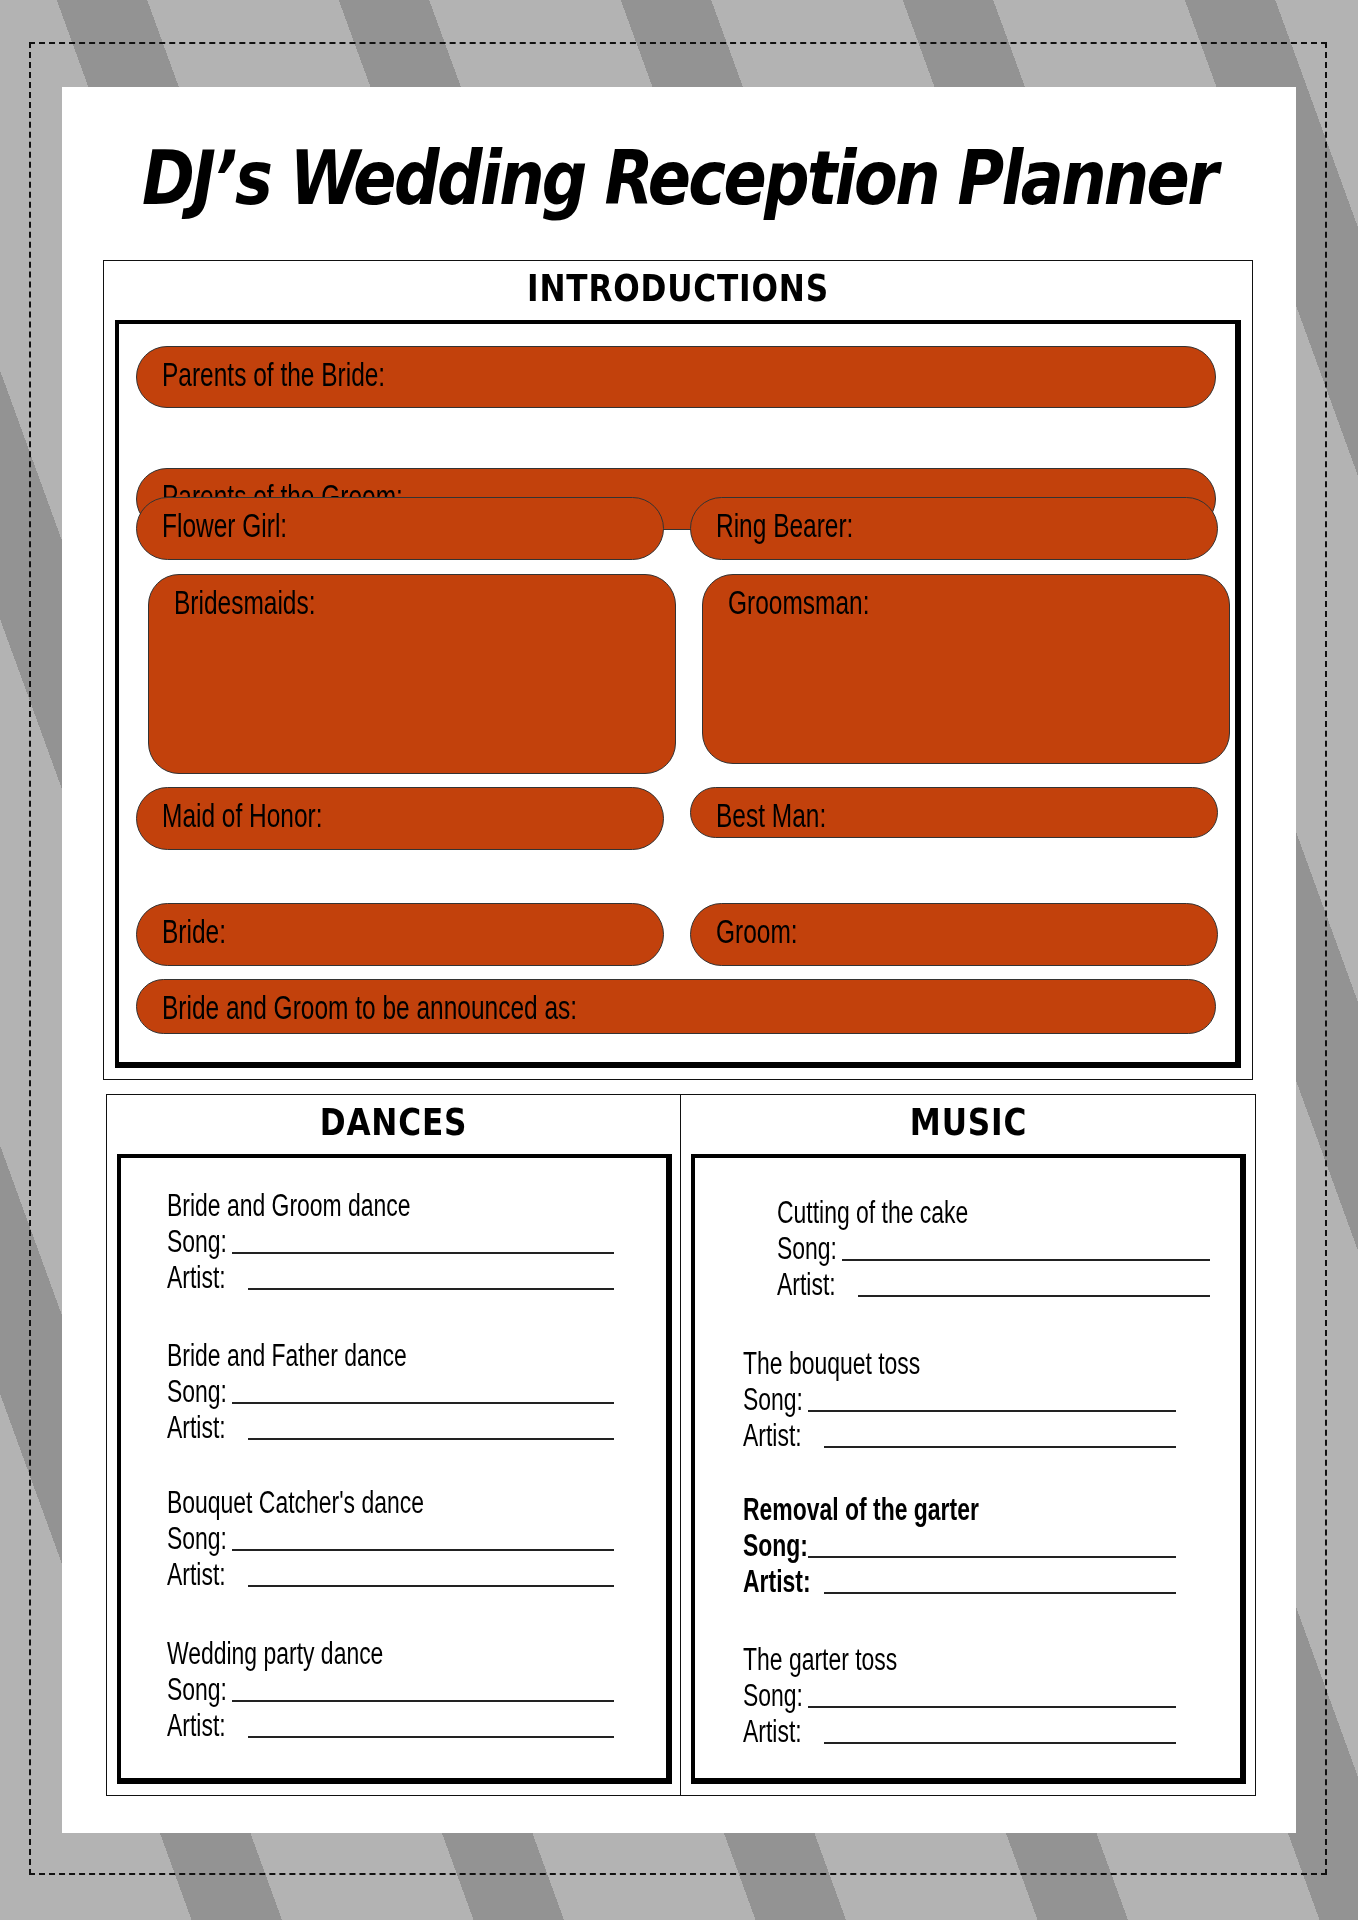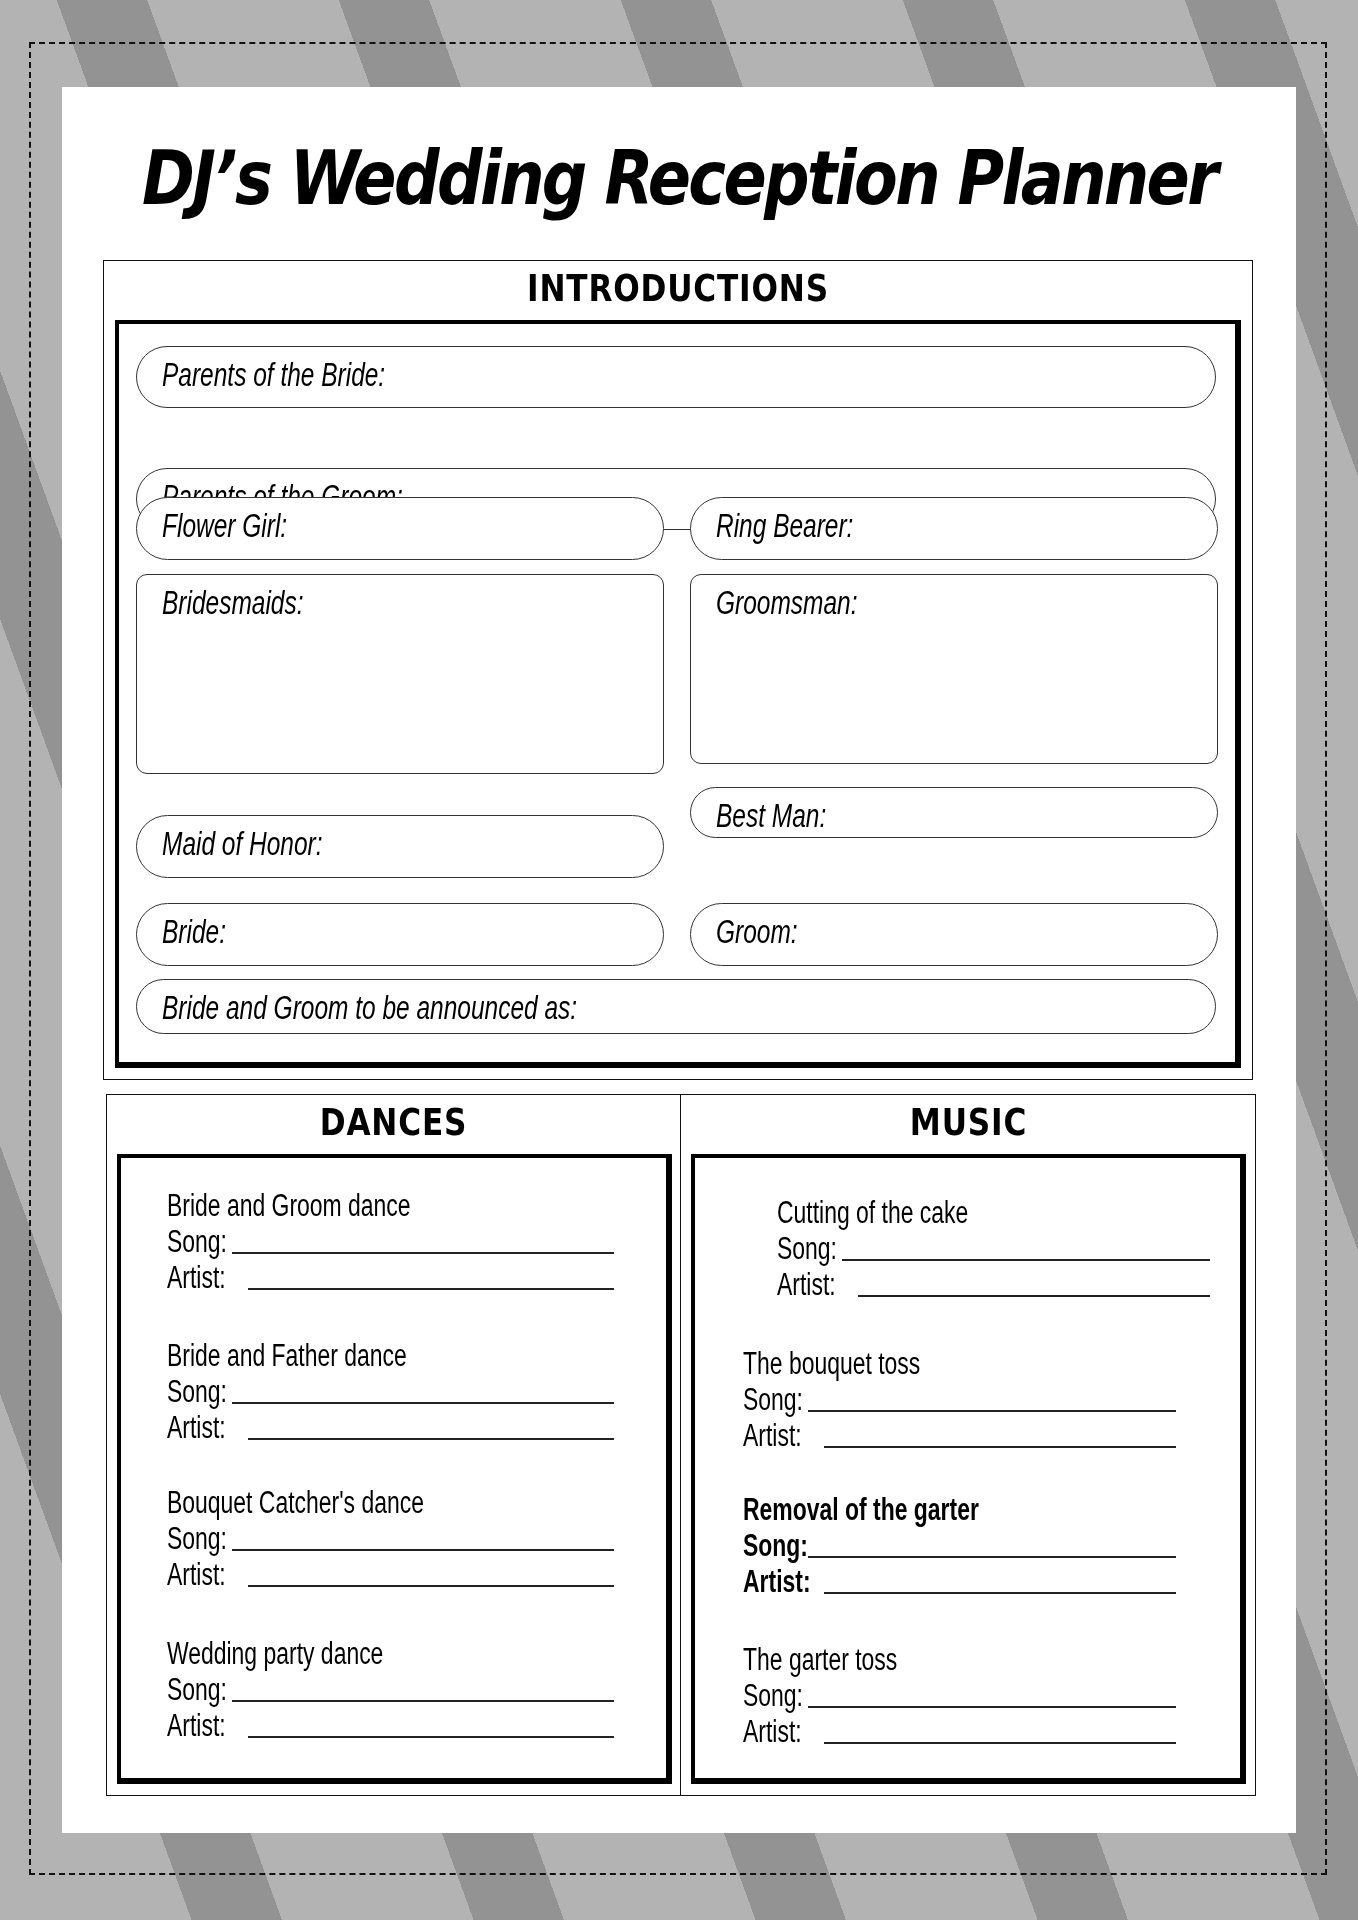--- a/index.html
+++ b/index.html
@@ -31,23 +31,23 @@
       border-right-width: 6px; border-bottom-width: 6px;
     }
     .section-heading {
       position: absolute; text-align: center;
       font-family: "DejaVu Sans", sans-serif; font-weight: bold;
       font-size: 38px; transform: scaleX(0.82); transform-origin: center;
       letter-spacing: 1px;
     }
     .pill {
       position: absolute; border: 1.3px solid #333; border-radius: 32px;
-      box-sizing: border-box; background: #ffffff; font-style: italic;
-    }
-    .pill.big { border-radius: 11px; }
+      box-sizing: border-box; background: #c2410c;
+    }
+    .pill.big { border-radius: 31px; margin-left: 12px; }
     .pill-label {
       position: absolute; left: 25px; top: 8px;
       font-family: "Liberation Sans", sans-serif; font-size: 34px;
       transform: scaleX(0.72); transform-origin: left center; white-space: nowrap;
     }
     .item { position: absolute; font-family: "Liberation Sans", sans-serif; }
     .item-title, .line-label {
       font-size: 31px; transform: scaleX(0.74); transform-origin: left center;
       white-space: nowrap; display: inline-block;
     }
@@ -82,21 +82,21 @@
 </div>
 <div class="pill" style="left:690px; top:497px; width:528px; height:63px;">
   <span class="pill-label">Ring Bearer:</span>
 </div>
 <div class="pill big" style="left:136px; top:574px; width:528px; height:200px;">
   <span class="pill-label">Bridesmaids:</span>
 </div>
 <div class="pill big" style="left:690px; top:574px; width:528px; height:190px;">
   <span class="pill-label">Groomsman:</span>
 </div>
-<div class="pill" style="left:136px; top:815px; width:528px; height:63px;">
+<div class="pill" style="left:136px; top:787px; width:528px; height:63px;">
   <span class="pill-label">Maid of Honor:</span>
 </div>
 <div class="pill" style="left:690px; top:787px; width:528px; height:51px;">
   <span class="pill-label">Best Man:</span>
 </div>
 <div class="pill" style="left:136px; top:903px; width:528px; height:63px;text-align:right;">
   <span class="pill-label">Bride:</span>
 </div>
 <div class="pill" style="left:690px; top:903px; width:528px; height:63px;">
   <span class="pill-label">Groom:</span>

